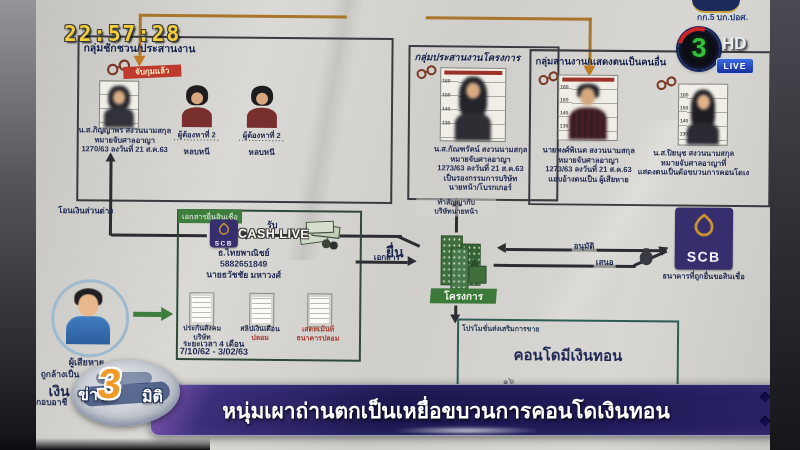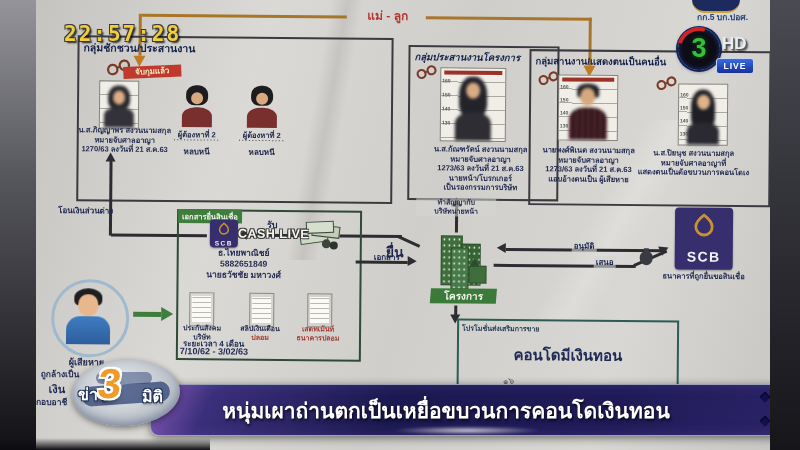--- a/index.html
+++ b/index.html
@@ -33,21 +33,21 @@
          background-image:repeating-linear-gradient(180deg,transparent 0 13px,#a9a9a1 13px 14px);}
   .redbar{position:absolute;left:3px;right:3px;top:2px;height:4px;background:#9c3227;}
   .tick{position:absolute;left:1px;font-size:5px;font-weight:700;color:#555;line-height:1;}
   .blurperson{filter:blur(1.6px);}
   .avatarlbl{font-weight:700;color:#222a4e;text-align:center;}
   .doc{width:19px;height:26px;background:#fbfaf6;border:1px solid #8a8a82;
        background-image:repeating-linear-gradient(180deg,transparent 0 4px,#b9b9b0 4px 5px);
        background-clip:content-box;padding:3px 2px;}
   .scbsq{background:#372e6e;border-radius:4px;box-shadow:0 1px 2px rgba(0,0,0,.35);}
   .scbtxt{color:#f2f1f7;font-weight:700;text-align:center;letter-spacing:1.5px;}
-  .greenhdr{background:#3e7d3c;color:#f2f6ee;font-weight:700;padding:1px 4px;font-size:7.5px;}
+  .greenhdr{background:#3e7d3c;color:#f2f6ee;font-weight:400;padding:1px 4px;font-size:7.5px;}
   .tower{background-color:#3f6e3c;background-image:radial-gradient(#e9f1e2 26%,transparent 32%);background-size:5px 6px;box-shadow:0 0 0 1px #2c4f2b;}
   
   #banner{left:150px;top:384px;width:638px;height:50px;border-radius:9px;border:1px solid #9aa2b4;
           background:linear-gradient(115deg,#8a5cb8 0%,#3a2f7a 10%,#1c1950 38%,#201b58 72%,#2b2366 100%);
           box-shadow:0 2px 8px rgba(0,0,0,.5), inset 0 0 14px rgba(120,90,200,.25);}
   #headline{position:absolute;left:26px;right:74px;top:50%;transform:translateY(-50%);
             color:#fff;font-weight:700;font-size:21px;text-align:center;white-space:nowrap;
             text-shadow:1px 2px 3px rgba(0,0,0,.8);}
   .stud{position:absolute;width:8px;height:8px;background:#12104a;transform:rotate(45deg);box-shadow:inset 1px 1px 1px #05042a;}
   #proglogo{left:72px;top:360px;width:108px;height:66px;}
@@ -86,21 +86,20 @@
   <div class="abs crease" style="left:520px;top:120px;width:200px;height:200px;background:linear-gradient(120deg,transparent 40%,rgba(255,255,255,.18) 50%,transparent 60%);"></div>
 
   <div id="diagram" class="abs">
 
     <div class="abs brline" style="left:140px;top:16px;width:205px;height:2.5px;"></div>
     <div class="abs brline" style="left:424px;top:16px;width:166px;height:2.5px;"></div>
     <div class="abs brline" style="left:137px;top:16px;width:2.5px;height:42px;"></div>
     <div class="abs brline" style="left:587px;top:16px;width:2.5px;height:48px;"></div>
     <div class="abs tri odown" style="left:132px;top:58px;"></div>
     <div class="abs tri odown" style="left:582px;top:64px;"></div>
-    <div class="abs" style="left:346px;top:6px;width:80px;text-align:center;font-size:12px;font-weight:700;color:#b8352a;">แม่ - ลูก</div>
 
     <div class="abs gbox" style="left:76px;top:38px;width:312px;height:162px;">
       <div class="gtitle abs" style="left:4px;top:2px;font-size:10.5px;">กลุ่มชักชวน/ประสานงาน</div>
       <span class="abs hcuff" style="left:26px;top:22px;">
         <svg width="28" height="16" viewBox="0 0 30 16">
             <circle cx="8" cy="9" r="5" fill="none" stroke="#7a3a28" stroke-width="2.4"></circle>
             <circle cx="21" cy="6.5" r="5" fill="none" stroke="#7a3a28" stroke-width="2.4"></circle>
             <path d="M12.5 8 L16.5 7" stroke="#7a3a28" stroke-width="2"></path>
           </svg>
       </span>
@@ -156,22 +155,22 @@
         <div class="blurperson" style="position:absolute;inset:0;">
           <div class="abs" style="left:18px;top:8px;width:28px;height:40px;background:#23232a;border-radius:45% 45% 30% 30%;"></div>
           <div class="abs" style="left:25px;top:14px;width:14px;height:16px;background:#d9ab82;border-radius:50%;"></div>
           <div class="abs" style="left:14px;top:44px;width:36px;height:28px;background:#2e2d33;border-radius:40% 40% 0 0;"></div>
         </div>
       </div>
       <div class="cap abs" style="left:2px;top:97px;width:138px;font-size:7.5px;">
         <div>น.ส.กัณฑรัตน์ สงวนนามสกุล</div>
         <div>หมายจับศาลอาญา</div>
         <div>1273/63 ลงวันที่ 21 ส.ค.63</div>
+        <div>เป็นรองกรรมการบริษัท</div>
         <div>นายหน้า/โบรกเกอร์</div>
-        <div>เป็นรองกรรมการบริษัท</div>
       </div>
     </div>
 
     <div class="abs gbox" style="left:528px;top:48px;width:238px;height:152px;">
       <div class="gtitle abs" style="left:4px;top:2px;font-size:9.5px;">กลุ่มสานงาน/แสดงตนเป็นคนอื่น</div>
       <span class="abs hcuff" style="left:6px;top:20px;">
         <svg width="24" height="14" viewBox="0 0 30 16">
             <circle cx="8" cy="9" r="5" fill="none" stroke="#7a3a28" stroke-width="2.6"></circle>
             <circle cx="21" cy="6.5" r="5" fill="none" stroke="#7a3a28" stroke-width="2.6"></circle>
             <path d="M12.5 8 L16.5 7" stroke="#7a3a28" stroke-width="2"></path>
@@ -315,21 +314,21 @@
       <div style="position:absolute;inset:0;filter:blur(.6px);">
         <div class="abs" style="left:20px;top:6px;width:28px;height:18px;background:#1f1f22;border-radius:50% 50% 30% 30%;"></div>
         <div class="abs" style="left:24px;top:12px;width:20px;height:22px;background:#e8b88c;border-radius:45%;"></div>
         <div class="abs" style="left:12px;top:34px;width:44px;height:28px;background:linear-gradient(180deg,#3f7cc0,#2d5e9e);border-radius:14px 14px 0 0;"></div>
       </div>
     </div>
     <div class="abs" style="left:134px;top:314px;width:28px;height:5px;background:#3e7d3c;"></div>
     <div class="abs tri right" style="left:162px;top:309px;border-left-color:#3e7d3c;border-top-width:7px;border-bottom-width:7px;border-left-width:12px;"></div>
     <div class="abs" style="left:70px;top:358px;font-size:9px;font-weight:700;color:#1d2750;">ผู้เสียหาย</div>
     <div class="abs" style="left:42px;top:370px;font-size:8.5px;font-weight:700;color:#1d2750;">ถูกล้างเป็น</div>
-    <div class="abs" style="left:50px;top:383px;font-size:11px;font-weight:700;color:#1d2750;">เงิน</div>
+    <div class="abs" style="left:50px;top:383px;font-size:14px;font-weight:700;color:#1d2750;">เงิน</div>
     <div class="abs" style="left:12px;top:398px;font-size:8.5px;font-weight:700;color:#1d2750;">แต่ประกอบอาชี</div>
     <div class="abs" style="left:150px;top:408px;font-size:8.5px;font-weight:700;color:#1d2750;">ก่อน</div>
   </div>
 
   <div id="banner" class="abs">
     <div id="headline">หนุ่มเผาถ่านตกเป็นเหยื่อขบวนการคอนโดเงินทอน</div>
     <div class="stud" style="right:20px;top:8px;"></div>
     <div class="stud" style="right:8px;top:20px;"></div>
     <div class="stud" style="right:20px;top:32px;"></div>
   </div>

